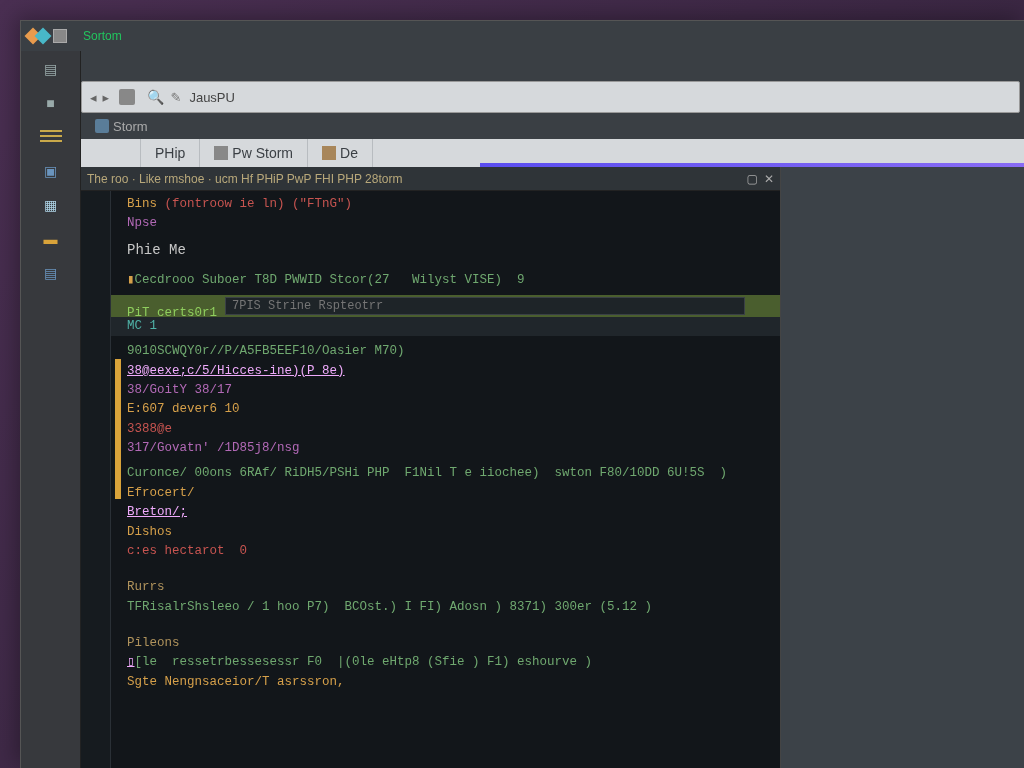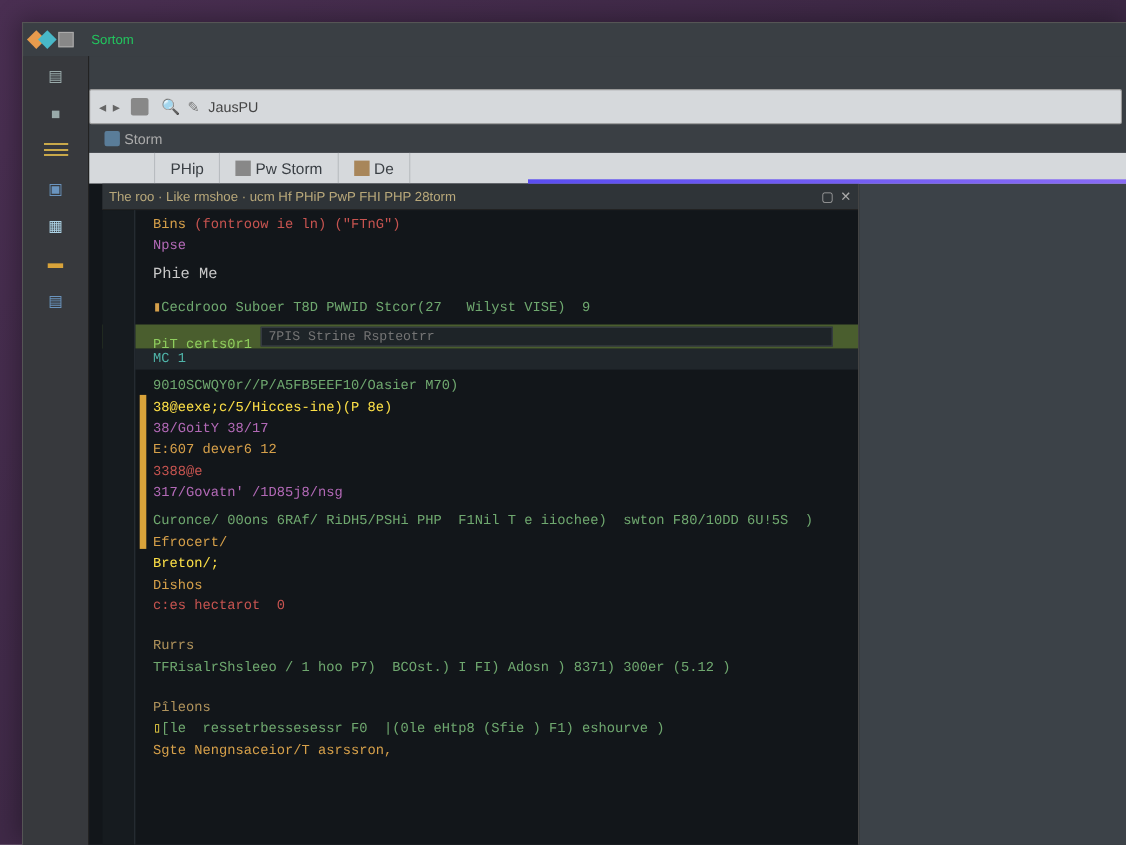--- a/index.html
+++ b/index.html
@@ -109,21 +109,20 @@
     margin-left: 60px;
     display: flex;
     height: calc(100% - 30px - 30px - 32px - 26px - 28px);
   }
   .editor-col {
     width: 700px;
     background: #12161a;
     display: flex; flex-direction: column;
     position: relative;
     border-right: 1px solid #444;
-    padding-left: 12px;
   }
   .editor-tab-bar {
     height: 24px;
     background: #2f3438;
     display: flex; align-items: center;
     color: #b8a87a;
     font-size: 12px;
     padding: 0 0 0 6px;
     justify-content: space-between;
     border-bottom: 1px solid #222;
@@ -158,21 +157,21 @@
     position: absolute;
     left: 34px;
     width: 6px;
     background: #d9a33a;
   }
   .code-lines { padding-left: 46px; }
   .cl { white-space: pre; }
   .c-o { color: #d6a04a; } 
   .c-r { color: #c75450; } 
   .c-g { color: #6fa86f; } 
-  .c-y { color: #fde047; } 
+  .c-y { color: #f0abfc; text-decoration: underline; } 
   .c-p { color: #b269b6; } 
   .c-m { color: #8a8f95; } 
   .c-w { color: #c8c8c8; }
   .c-cy { color: #4fb3a8; }
   .c-bright { color: #8fce5e; margin-top: 16px; }
   .completion-row {
     background: #4a5e2e;
     margin-left: -46px;
     padding-left: 46px;
     height: 22px;
@@ -278,21 +277,21 @@
 
           <div class="completion-row" style="margin-top:4px;">
             <span class="c-bright">PiT certs0r1</span>
             <input class="completion-input" placeholder="7PIS Strine Rspteotrr" style="">
           </div>
           <div class="muted-row cl"><span class="c-cy">MC 1</span></div>
 
           <div class="cl" style="margin-top:6px;"><span class="c-g">9010SCWQY0r//P/A5FB5EEF10/Oasier M70)</span></div>
           <div class="cl"><span class="c-y">38@eexe;c/5/Hicces-ine)(P 8e)</span></div>
           <div class="cl"><span class="c-p">38/GoitY 38/17</span></div>
-          <div class="cl"><span class="c-o">E:607 dever6 12</span></div>
+          <div class="cl"><span class="c-o">E:607 dever6 10</span></div>
           <div class="cl"><span class="c-r">3388@e</span></div>
           <div class="cl"><span class="c-p">317/Govatn' /1D85j8/nsg</span></div>
           <div class="cl" style="margin-top:6px;"><span class="c-g">Curonce/ 00ons 6RAf/ RiDH5/PSHi PHP  F1Nil T e iiochee)  swton F80/10DD 6U!5S  )</span></div>
           <div class="cl"><span class="c-o">Efrocert/</span></div>
           <div class="cl"><span class="c-y">Breton/;</span></div>
           <div class="cl"><span class="c-o">Dishos</span></div>
           <div class="cl"><span class="c-r">c:es hectarot  0</span></div>
 
           <span class="sec-head">Rurrs</span>
           <div class="cl"><span class="c-g">TFRisalrShsleeo / 1 hoo P7)  BCOst.) I FI) Adosn ) 8371) 300er (5.12 )</span></div>

